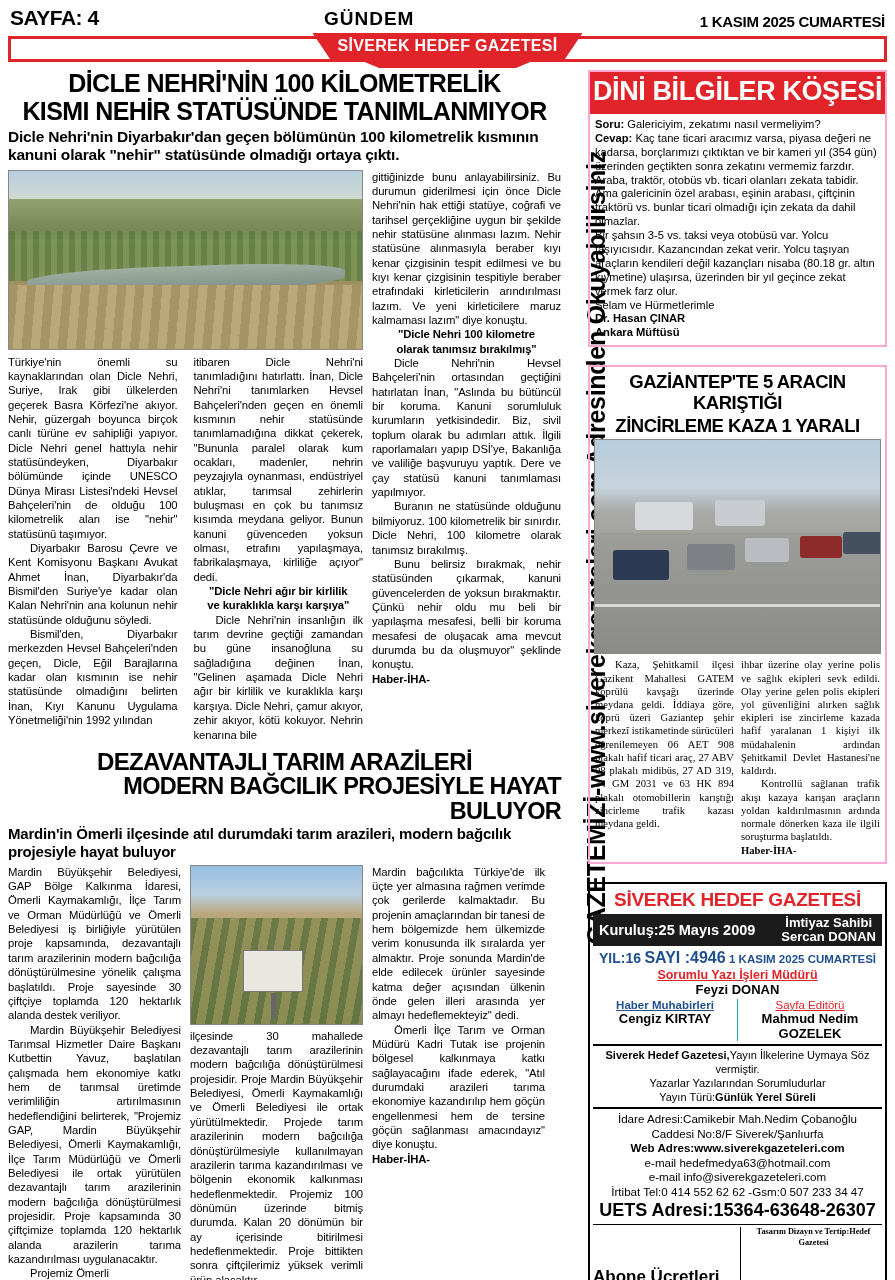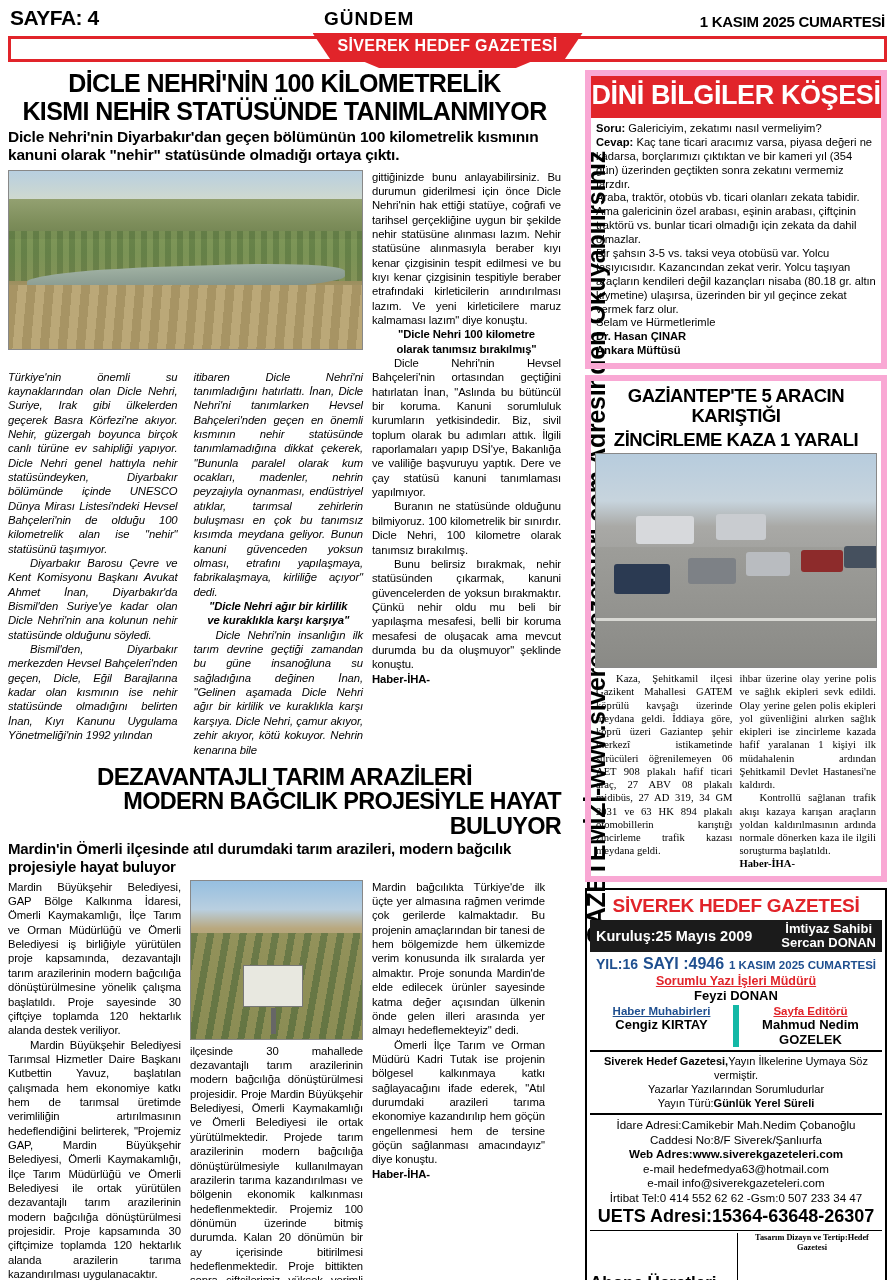--- a/index.html
+++ b/index.html
@@ -65,21 +65,21 @@
     background: linear-gradient(180deg,#9fb0a2,#7d8f86); border-radius: 40%; transform: rotate(-2deg); }
   .a1-photo .trees { position: absolute; left: 0; right: 0; top: 60px; height: 50px;
     background: repeating-linear-gradient(90deg,#5d7a42 0 6px,#7a9355 6px 12px); opacity: .75; }
   .a1-photo .field { position: absolute; left: 0; right: 0; bottom: 0; height: 64px;
     background: repeating-linear-gradient(95deg,#a79464 0 9px,#bba878 9px 18px); }
 
   .col-text { font-size: 11.3px; line-height: 1.27; text-align: justify; letter-spacing: -0.1px; }
   .col-text p { margin-bottom: 0; text-indent: 22px; }
   .col-text p.noind { text-indent: 0; }
   .subhead-b { font-weight: bold; text-align: center; text-indent: 0 !important; }
-  .a1-cols { display: flex; gap: 16px; margin-top: 20px; font-style: italic; }
+  .a1-cols { display: flex; gap: 16px; margin-top: 5px; }
   .a1-cols .c { width: 173px; }
   .a1-col3 { width: 189px; }
 
   
   .art2 { margin-top: 7px; }
   .headline2a { text-align: center; font-size: 24px; font-weight: bold; letter-spacing: -0.6px; line-height: 1.05; }
   .headline2b { text-align: right; font-size: 23.5px; font-weight: bold; letter-spacing: -0.7px; line-height: 1.05; }
   .subhead2 { font-size: 15px; font-weight: bold; line-height: 1.18; margin-top: 2px; letter-spacing: -0.2px; }
   .a2-body { display: flex; gap: 9px; margin-top: 4px; }
   .a2-c { width: 173px; }
@@ -88,21 +88,21 @@
     background: linear-gradient(180deg,#96bfe0 0%, #b9cfe0 18%, #b9a87e 30%, #9f9268 55%, #8f8b5c 80%, #7e7f50 100%);
     position: relative; overflow: hidden; margin-bottom: 4px;
   }
   .a2-photo .vine { position: absolute; left: 0; right: 0; top: 52px; bottom: 0;
     background: repeating-linear-gradient(100deg,#5f7340 0 7px,#8d8f55 7px 16px); opacity:.85;}
   .a2-photo .sign { position: absolute; left: 52px; top: 84px; width: 60px; height: 42px;
     background: #e8e8e0; border: 1px solid #777; }
   .a2-photo .sign:after { content:""; position:absolute; left:27px; top:42px; width:5px; height:26px; background:#666; }
 
   
-  .rbox { border: 6px solid #f9a8d4; margin-bottom: 6px; }
+  .rbox { border: 2px solid #f9a8d4; margin-bottom: 18px; }
   .red-banner {
     background: #e1242a; color: #fff; text-align: center; font-weight: bold;
     font-size: 27px; letter-spacing: -0.4px; padding: 4px 0 7px 0;
   }
   .dini-body { font-size: 11.2px; line-height: 1.24; padding: 4px 5px 5px 5px; text-align: left; }
   .dini-body b { font-weight: bold; }
 
   .kaza-title { text-align:center; font-size: 18.5px; font-weight: bold; line-height: 1.1; letter-spacing:-0.5px; padding: 5px 3px 3px 3px;}
   .kaza-sub { font-size: 13.3px; font-weight: bold; line-height: 1.17; padding: 3px 5px 4px 5px; }
   .kaza-photo {
@@ -125,22 +125,22 @@
   .mast-black .kur { font-size: 14.5px; font-weight: bold; }
   .mast-black .imt { text-align:center; font-size: 13px; font-weight:bold; line-height:1.1; }
   .mast-row1 { display:flex; justify-content:space-between; align-items:baseline; color:#1f4f8f; padding: 3px 6px 0 6px; }
   .mast-row1 .yil { font-size:14px; font-weight:bold; }
   .mast-row1 .sayi { font-size:16px; font-weight:bold; }
   .mast-row1 .tar { font-size:11.5px; font-weight:bold; }
   .mast-center-red { text-align:center; color:#e1242a; font-size:12.5px; font-weight:bold; text-decoration: underline; margin-top:1px;}
   .mast-center-bk { text-align:center; font-size:13px; font-weight:bold; }
   .mast-two { display:flex; margin-top:2px; }
   .mast-two .half { flex:1; text-align:center; }
-  .mast-two .half:first-child { border-right:6px solid #14b8a6; }
-  .mast-two .lbl-r { color:#e1242a; font-size:11.5px; font-weight:bold; text-decoration:underline;}
+  .mast-two .half:first-child { border-right:1px solid #14b8a6; }
+  .mast-two .lbl-r { color:#e1242a; font-size:11.5px; font-weight:normal; text-decoration:underline;}
   .mast-two .lbl-b { color:#1f4f8f; font-size:11.5px; font-weight:bold; text-decoration:underline;}
   .mast-two .nm { font-size:13px; font-weight:bold; }
   .hr2 { border-top: 2px solid #000; margin: 3px 0; }
   .hr1 { border-top: 1px solid #000; margin: 2px 0; }
   .mast-note { text-align:center; font-size:11px; line-height:1.25; }
   .mast-note b { font-weight:bold; }
   .mast-addr { text-align:center; font-size:11.6px; line-height:1.25; }
   .abone { display:flex; }
   .abone .ab-l { width: 148px; border-right:1px solid #000; padding-right:3px; }
   .abone .ab-r { flex:1; padding-left:4px; }
@@ -177,21 +177,21 @@
           <div class="a1-left">
             <div class="a1-photo">
               <div class="hill"></div>
                 <div class="trees"></div>
                 <div class="river"></div>
                 <div class="field"></div>
             </div>
             <div class="a1-cols">
               <div class="c col-text">
                 <p class="noind">Türkiye'nin önemli su kaynaklarından olan Dicle Nehri, Suriye, Irak gibi ülkelerden geçerek Basra Körfezi'ne akıyor. Nehir, güzergah boyunca birçok canlı türüne ev sahipliği yapıyor. Dicle Nehri genel hattıyla nehir statüsündeyken, Diyarbakır bölümünde içinde UNESCO Dünya Mirası Listesi'ndeki Hevsel Bahçeleri'nin de olduğu 100 kilometrelik alan ise "nehir" statüsünü taşımıyor.</p>
-                <p>Diyarbakır Barosu Çevre ve Kent Komisyonu Başkanı Avukat Ahmet İnan, Diyarbakır'da Bismil'den Suriye'ye kadar olan Dicle Nehri'nin ana kolunun nehir statüsünde olduğunu söyledi.</p>
+                <p>Diyarbakır Barosu Çevre ve Kent Komisyonu Başkanı Avukat Ahmet İnan, Diyarbakır'da Bismil'den Suriye'ye kadar olan Kalan Nehri'nin ana kolunun nehir statüsünde olduğunu söyledi.</p>
                 <p>Bismil'den, Diyarbakır merkezden Hevsel Bahçeleri'nden geçen, Dicle, Eğil Barajlarına kadar olan kısmının ise nehir statüsünde olmadığını belirten İnan, Kıyı Kanunu Uygulama Yönetmeliği'nin 1992 yılından</p>
               </div>
               <div class="c col-text">
                 <p class="noind">itibaren Dicle Nehri'ni tanımladığını hatırlattı. İnan, Dicle Nehri'ni tanımlarken Hevsel  Bahçeleri'nden geçen en önemli kısmının nehir statüsünde tanımlamadığına dikkat çekerek, "Bununla paralel olarak kum ocakları, madenler, nehrin peyzajıyla oynanması, endüstriyel atıklar, tarımsal zehirlerin buluşması en çok bu tanımsız kısımda meydana geliyor. Bunun kanuni güvenceden yoksun olması, etrafını yapılaşmaya, fabrikalaşmaya, kirliliğe açıyor" dedi.</p>
                 <p class="subhead-b">"Dicle Nehri ağır bir kirlilik</p>
                 <p class="subhead-b">ve kuraklıkla karşı karşıya"</p>
                 <p>Dicle Nehri'nin insanlığın ilk tarım devrine geçtiği zamandan bu güne insanoğluna su sağladığına değinen İnan, "Gelinen aşamada Dicle Nehri ağır bir kirlilik ve kuraklıkla karşı karşıya. Dicle Nehri, çamur akıyor, zehir akıyor, kötü kokuyor. Nehrin kenarına bile</p>
               </div>
             </div>
           </div>

